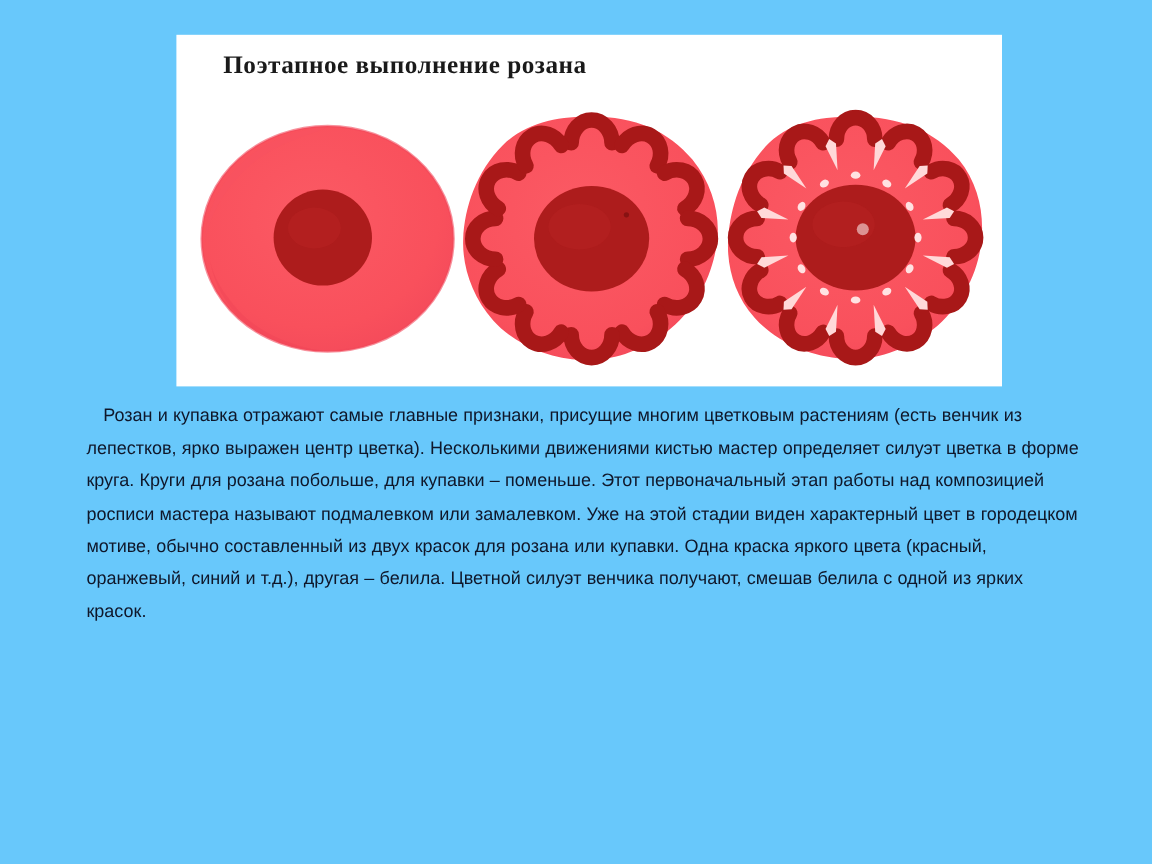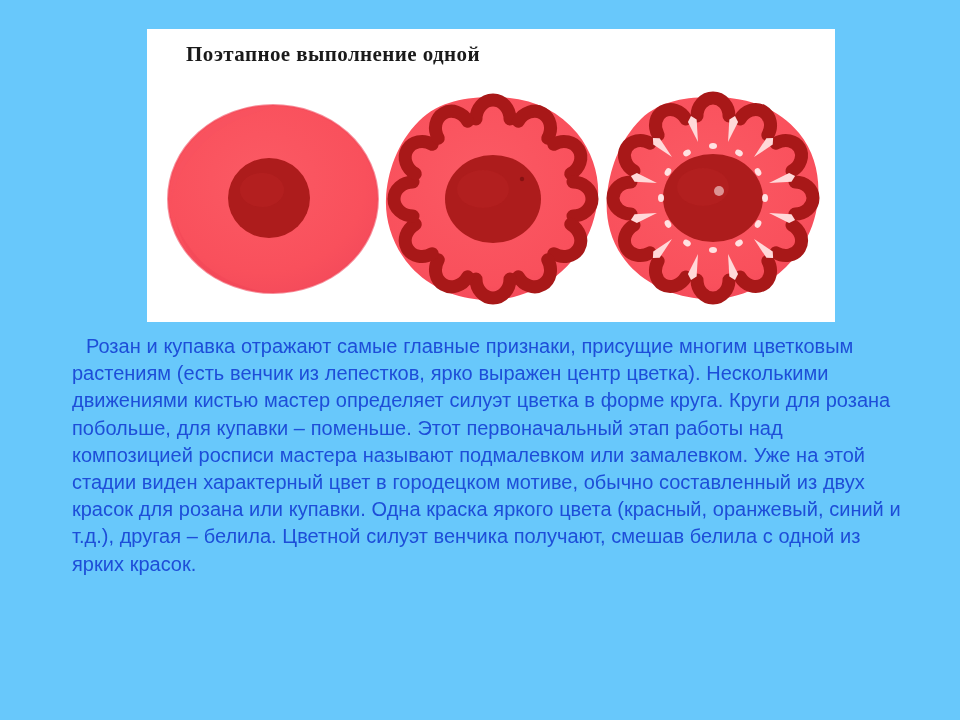--- a/index.html
+++ b/index.html
@@ -59,36 +59,36 @@
   #flower-stage-1 { left: 10px; }
   #flower-stage-2 { left: 232px; }
   #flower-stage-3 { left: 452px; }
 
   
   #body-text {
     position: absolute;
     left: 72px;
     top: 333px;
     width: 830px;
-    color: #1d4ed8;
-    font-size: 20px;
+    color: #0f172a;
+    font-size: 15px;
     line-height: 27.2px;
     text-indent: 14px;
     white-space: pre-wrap;
     word-spacing: 0.2px;
   }
 </style>
 </head>
 <body>
 
 <div id="slide">
 
   <div id="figure-panel">
 
-    <div id="figure-title">Поэтапное выполнение одной</div>
+    <div id="figure-title">Поэтапное выполнение розана</div>
 
     <div id="flower-row">
 
       <div class="flower" id="flower-stage-1">
         <svg viewBox="0 0 228 215" xmlns="http://www.w3.org/2000/svg">
           <defs>
             <radialGradient id="g1" cx="45%" cy="40%" r="70%">
               <stop offset="0%" stop-color="#fb5a64"></stop>
               <stop offset="70%" stop-color="#f9505c"></stop>
               <stop offset="100%" stop-color="#f2485a"></stop>

